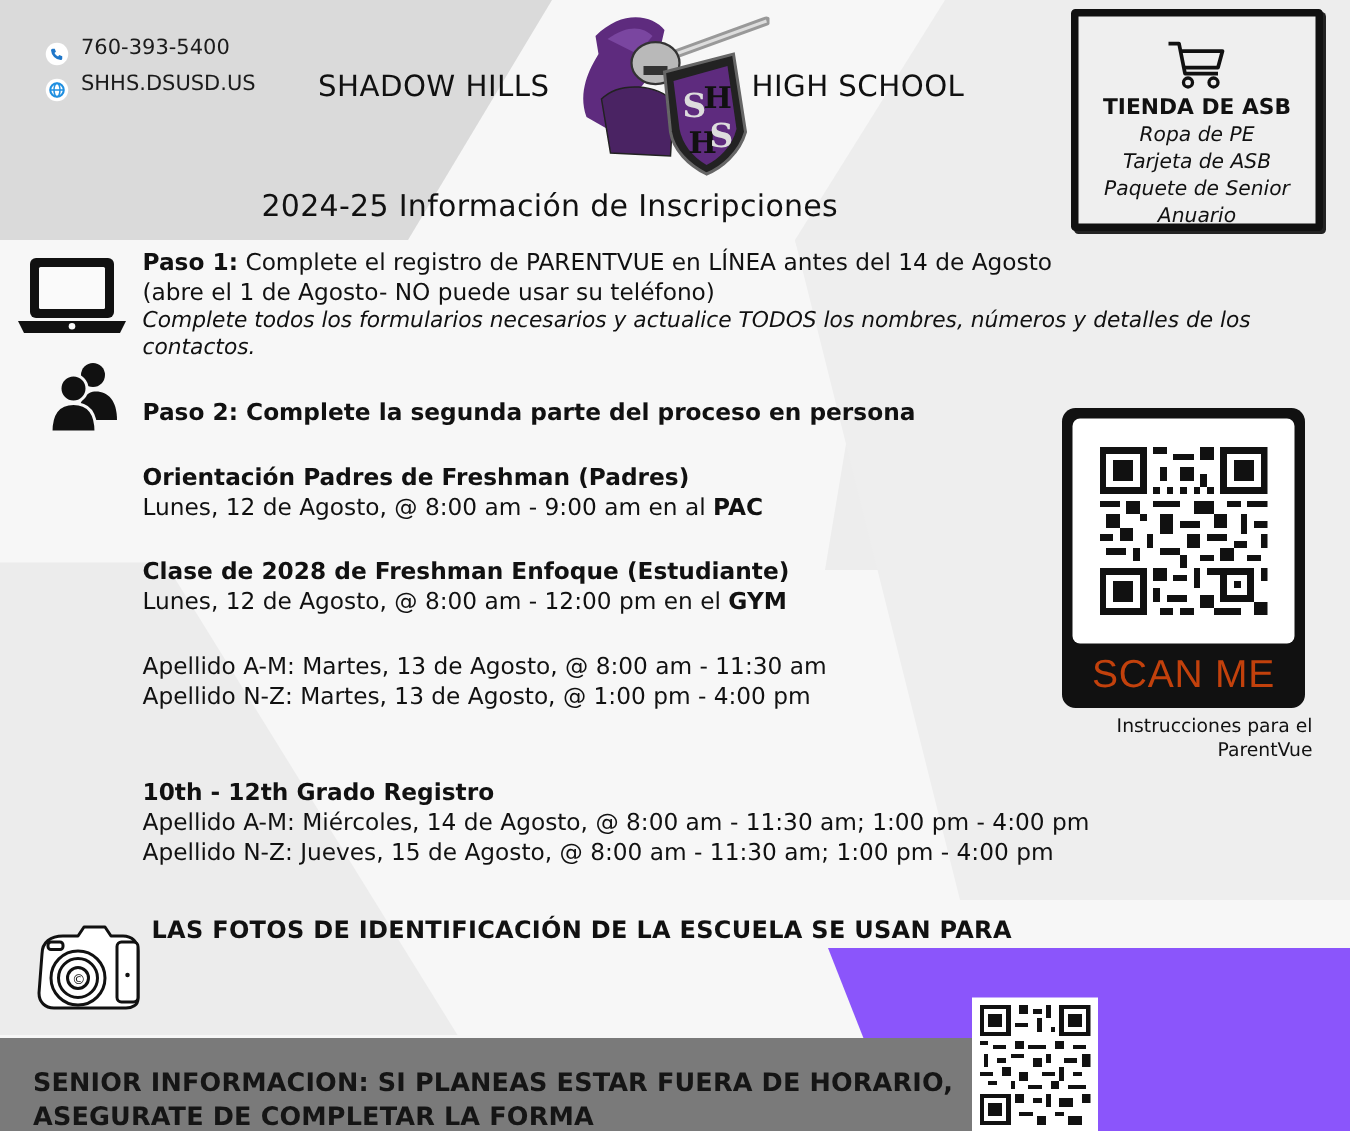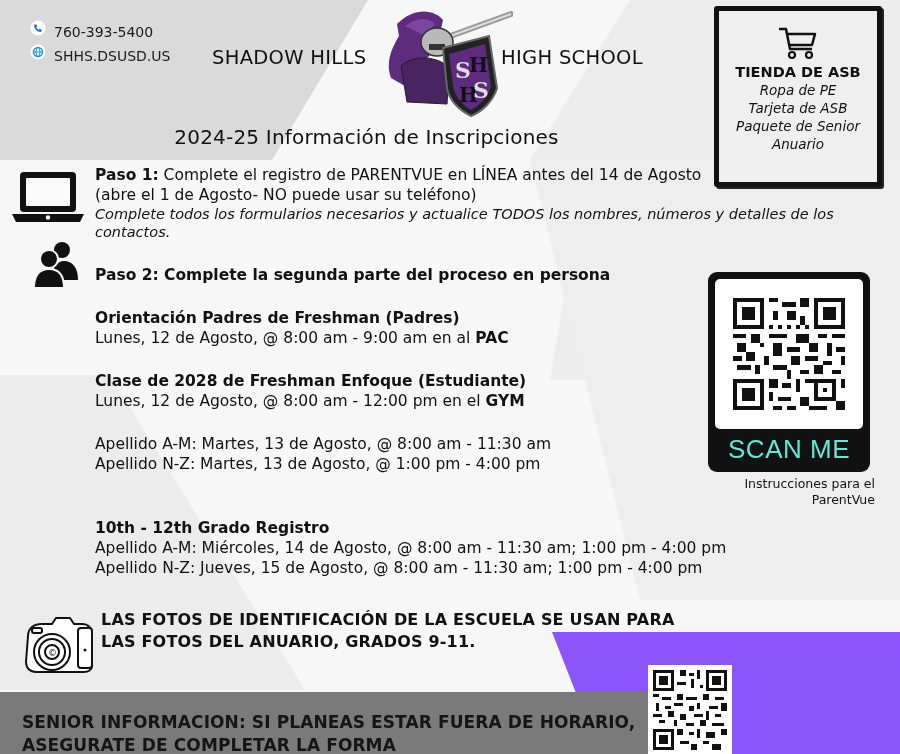--- a/index.html
+++ b/index.html
@@ -8,33 +8,33 @@
     position: relative;
     background: #f7f7f7;
     font-family: "DejaVu Sans", "Liberation Sans", sans-serif;
     color: #111;
   }
   .bg { position: absolute; left: 0; top: 0; width: 900px; height: 754px; z-index: 0; }
   .layer { position: absolute; z-index: 1; }
 
   
   .contact { left: 30px; top: 20px; font-size: 14px; line-height: 24px; color: #1b1b1b; }
-  .contact-row { display: flex; align-items: flex-start; gap: 8px; }
+  .contact-row { display: flex; align-items: flex-end; gap: 8px; }
   .contact-icon { width: 16px; height: 16px; display: inline-block; }
 
   
   .school-left  { left: 212px; top: 46px; font-size: 19.5px; font-weight: 500; letter-spacing: 0.3px; }
   .school-right { left: 501px; top: 46px; font-size: 19.5px; font-weight: 500; letter-spacing: 0.3px; }
   .logo { left: 385px; top: 6px; width: 128px; height: 112px; }
   .main-title { left: 0; width: 734px; top: 125px; text-align: center; font-size: 20px; letter-spacing: 0.2px; padding-left: 5px; }
   .main-title span { display: inline-block; transform: translateX(-3px); }
 
   
   .asb-box {
-    left: 714px; top: 6px; width: 168px; height: 181px;
+    left: 714px; top: 6px; width: 168px; height: 148px;
     border: 5px solid #111; border-radius: 3px;
     background: #efefef;
     text-align: center;
     box-shadow: 2px 2px 0 #222;
   }
   .asb-cart { width: 42px; height: 36px; margin: 14px auto 0; display: block; }
   .asb-title { font-size: 14.5px; font-weight: bold; line-height: 18px; margin-top: 2px; }
   .asb-item { font-size: 13.5px; line-height: 18px; font-style: italic; }
 
   
@@ -52,21 +52,21 @@
   .b2 { top: 371px; }
   .b3 { top: 434px; }
   .b4 { top: 518px; }
 
   
   .scan-card {
     left: 708px; top: 272px; width: 162px; height: 200px;
     background: #111; border-radius: 9px; padding: 7px;
   }
   .scan-qr-wrap { background: #fff; border-radius: 5px; width: 148px; height: 150px; display: flex; align-items: center; justify-content: center; }
-  .scan-label { color: #5eead4; font-size: 26px; text-align: center; margin-top: 5px; letter-spacing: 0.5px; font-family: "Liberation Sans", sans-serif; }
+  .scan-label { color: #c2410c; font-size: 26px; text-align: center; margin-top: 5px; letter-spacing: 0.5px; font-family: "Liberation Sans", sans-serif; }
   .scan-caption { left: 705px; top: 476px; width: 170px; text-align: right; font-size: 12.5px; line-height: 16px; }
 
   
   .icon-camera { left: 22px; top: 614px; width: 74px; height: 62px; }
   .photo-notice { left: 101px; top: 609px; font-size: 16px; font-weight: bold; line-height: 22px; letter-spacing: 0.2px; }
 
   
   .footer-bar { left: 0; top: 692px; width: 652px; height: 62px; background: #7a7a7a; }
   .footer-text { left: 22px; top: 699px; font-size: 17px; font-weight: bold; line-height: 23px; color: #151515; letter-spacing: 0.1px; margin-top: 12px; }
   .footer-qr { left: 648px; top: 665px; width: 84px; height: 89px; background: #fff; display: flex; align-items: center; justify-content: center; }
@@ -266,21 +266,20 @@
     <circle cx="30" cy="38" r="18"></circle>
     <circle cx="30" cy="38" r="13"></circle>
     <circle cx="30" cy="38" r="7"></circle>
     <rect x="10" y="14" width="10" height="5" rx="2"></rect>
   </g>
   <circle cx="63" cy="36" r="1.5" fill="#111"></circle>
   <text x="26" y="42" font-size="9" font-family="DejaVu Sans, sans-serif" fill="#111">©</text>
 </svg>
 <div class="layer photo-notice">
   <div>LAS FOTOS DE IDENTIFICACIÓN DE LA ESCUELA SE USAN PARA</div>
-  <div>LAS FOTOS DEL ANUARIO, GRADOS 9-11.</div>
 </div>
 
 <div class="layer footer-bar"></div>
 <div class="layer footer-text">
   <div>SENIOR INFORMACION: SI PLANEAS ESTAR FUERA DE HORARIO,</div>
   <div>ASEGURATE DE COMPLETAR LA FORMA</div>
 </div>
 <div class="layer footer-qr">
   <svg width="74" height="80" viewBox="0 0 25 27" shape-rendering="crispEdges" preserveAspectRatio="none">
     <g fill="#111">

